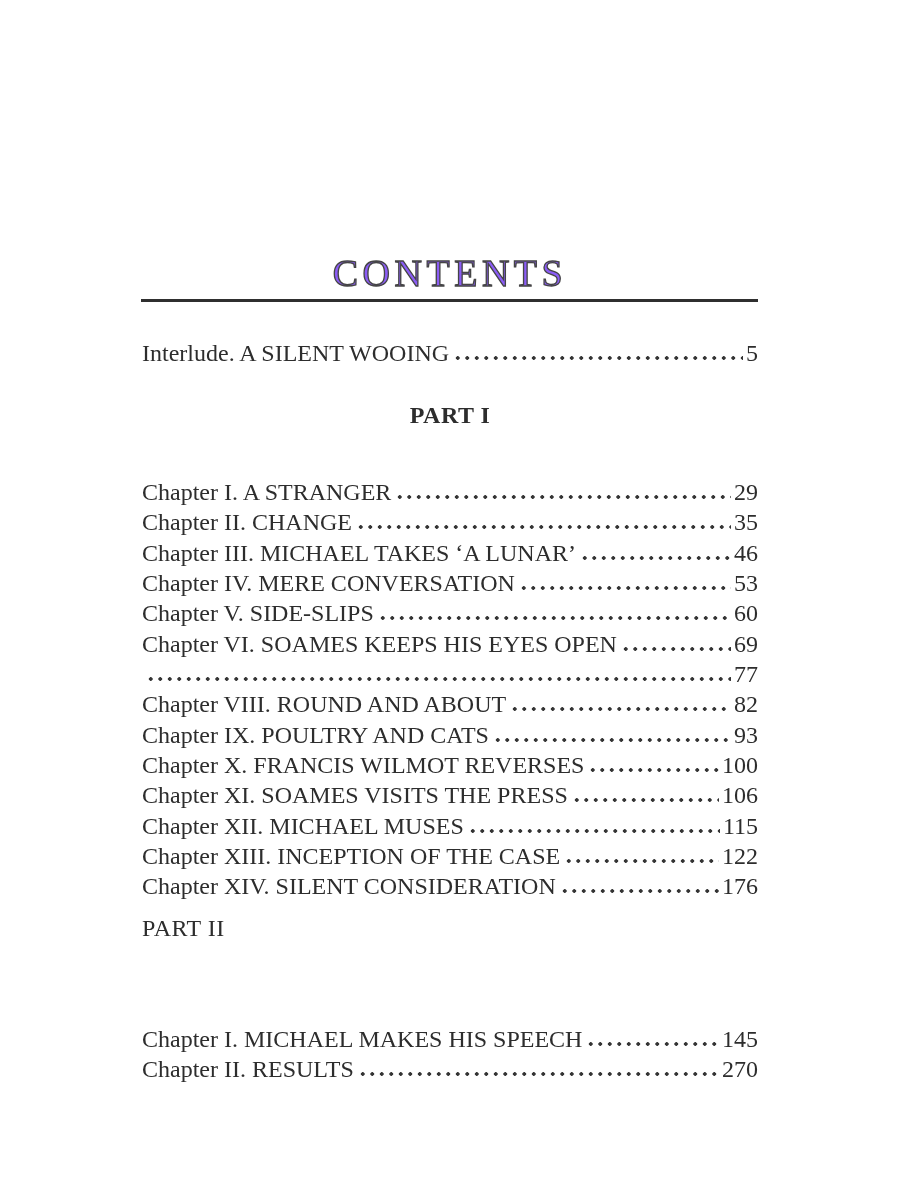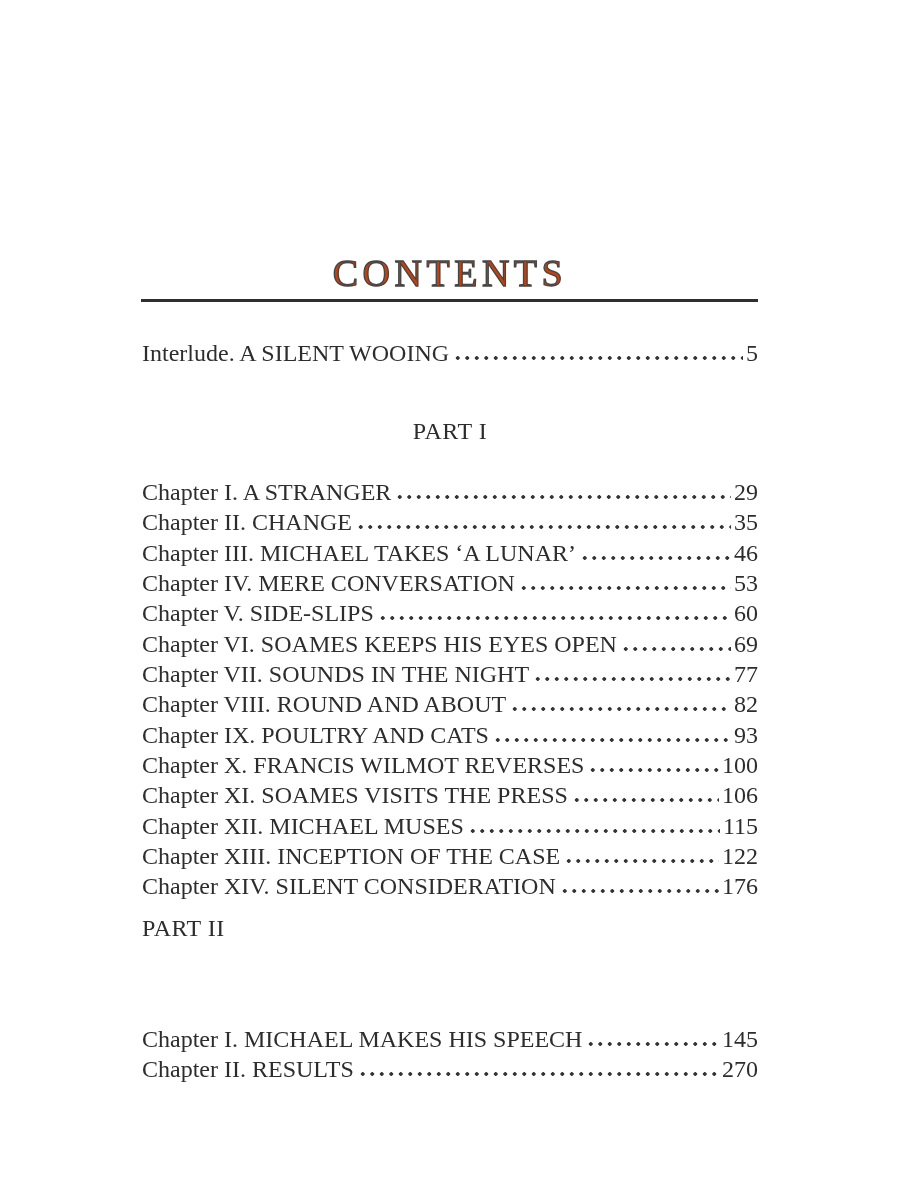--- a/index.html
+++ b/index.html
@@ -19,41 +19,41 @@
   .toc-title {
     position: absolute;
     top: 226px;
     left: 0;
     width: 900px;
     text-align: center;
     font-size: 38px;
     line-height: 44px;
     letter-spacing: 4.5px;
     font-weight: normal;
-    color: #c2410c;
+    color: #8b5cf6;
     -webkit-text-stroke: 1.3px #454545;
     text-shadow: 0 0 1px rgba(60,60,60,0.35);
   }
   .rule {
     position: absolute;
     top: 299px;
     left: 141px;
     width: 617px;
     height: 3px;
     background: #2f2f2f;
   }
   .col {
     position: absolute;
     left: 142px;
     width: 616px;
     font-size: 24px;
     line-height: 30.35px;
   }
   .interlude-block { top: 338px; }
-  .part1-heading  { top: 416px; text-align: center; }
+  .part1-heading  { top: 400px; text-align: center; font-weight: bold; }
   .part1-list     { top: 461px; margin-top: 16px; }
   .part2-heading  { top: 913px; }
   .part2-list     { top: 1024px; }
 
   .toc-row {
     display: flex;
     align-items: flex-end;
     height: 30.35px;
     white-space: nowrap;
   }
@@ -125,21 +125,20 @@
       <span class="entry-label">Chapter V. SIDE-SLIPS</span>
       <span class="dot-leader"></span>
       <span class="page-num">60</span>
     </div>
     <div class="toc-row">
       <span class="entry-label">Chapter VI. SOAMES KEEPS HIS EYES OPEN</span>
       <span class="dot-leader"></span>
       <span class="page-num">69</span>
     </div>
     <div class="toc-row">
-      <span class="entry-label">Chapter VII. SOUNDS IN THE NIGHT</span>
       <span class="dot-leader"></span>
       <span class="page-num">77</span>
     </div>
     <div class="toc-row">
       <span class="entry-label">Chapter VIII. ROUND AND ABOUT</span>
       <span class="dot-leader"></span>
       <span class="page-num">82</span>
     </div>
     <div class="toc-row">
       <span class="entry-label">Chapter IX. POULTRY AND CATS</span>

